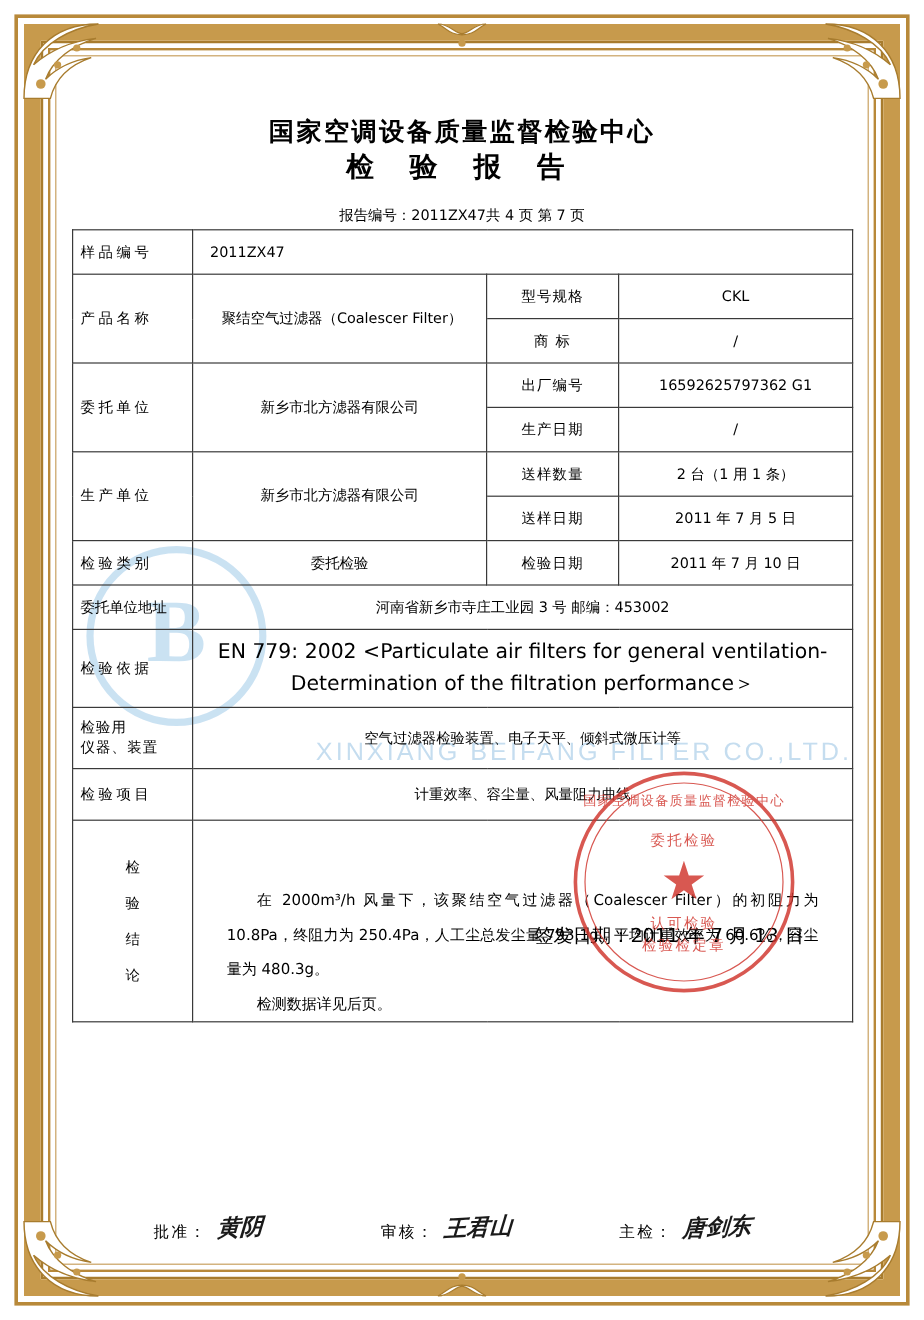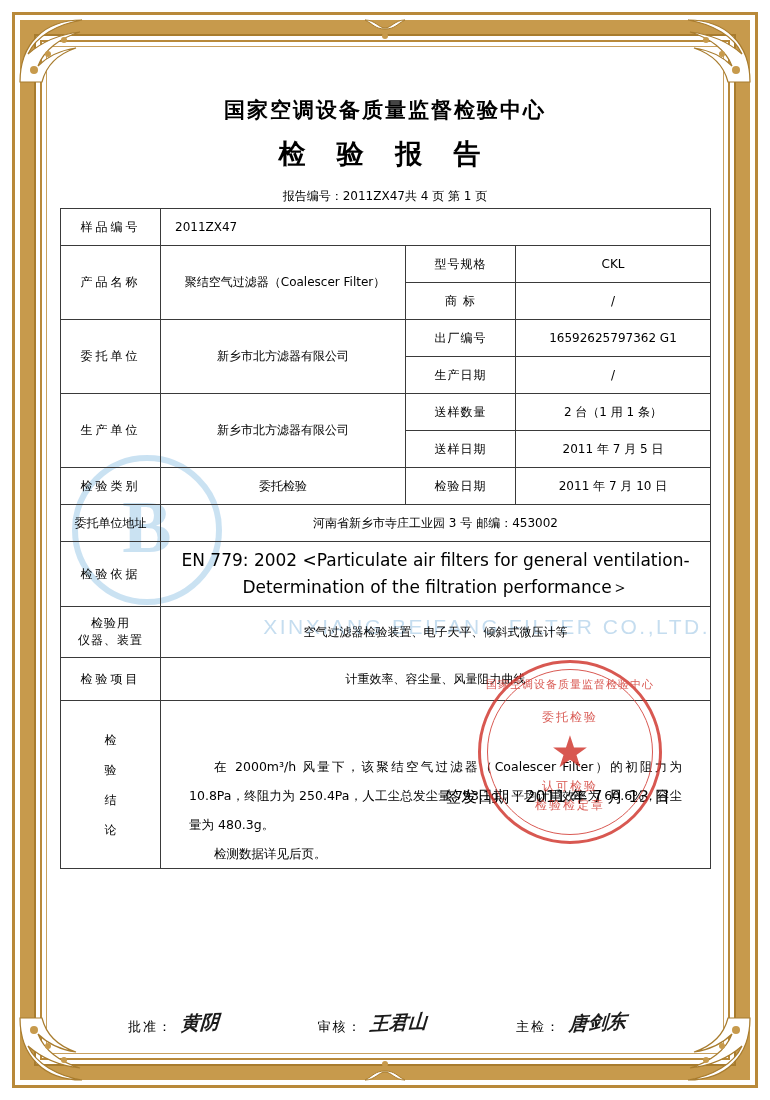--- a/index.html
+++ b/index.html
@@ -132,24 +132,23 @@
   .org-title {
     text-align: center;
     font-size: 21px;
     font-weight: bold;
     letter-spacing: 2px;
     color: #000;
     font-family: "DejaVu Sans", sans-serif;
   }
   .doc-title {
     text-align: center;
-    font-size: 27px;
+    font-size: 23px;
     font-weight: bold;
     letter-spacing: 11px;
-    margin-top: 12px;
     color: #000;
     font-family: "DejaVu Sans", sans-serif;
   }
   .meta-row {
     display: flex;
     justify-content: center;
     align-items: flex-end;
     margin-top: 16px;
     font-size: 12px;
     padding: 0 4px 3px 4px;
@@ -166,21 +165,20 @@
   table.main td {
     border: 1px solid #3a3a3a;
     padding: 5px 6px;
     font-size: 12px;
     color: #000;
     vertical-align: middle;
     height: 26px;
     background: transparent;
   }
   td.lbl {
-    text-align: center;
     letter-spacing: 3px;
     width: 96px;
   }
   td.lbl-narrow {
     text-align: center;
     letter-spacing: 1px;
   }
   td.val {
     text-align: center;
   }
@@ -367,21 +365,21 @@
 
   <div class="content">
 
     <div class="org-title">国家空调设备质量监督检验中心</div>
     <div class="doc-title">检 验 报 告</div>
 
     <div class="meta-row">
       <div class="meta-left">
         <span>报告编号：</span><span>2011ZX47</span>
       </div>
-      <div class="meta-right">共 4 页 第 1 页</div>
+      <div class="meta-right">共 4 页 第 7 页</div>
     </div>
 
     <table class="main">
       <colgroup>
         <col style="width:100px">
         <col style="width:245px">
         <col style="width:110px">
         <col style="width:195px">
       </colgroup>
       <tbody>

